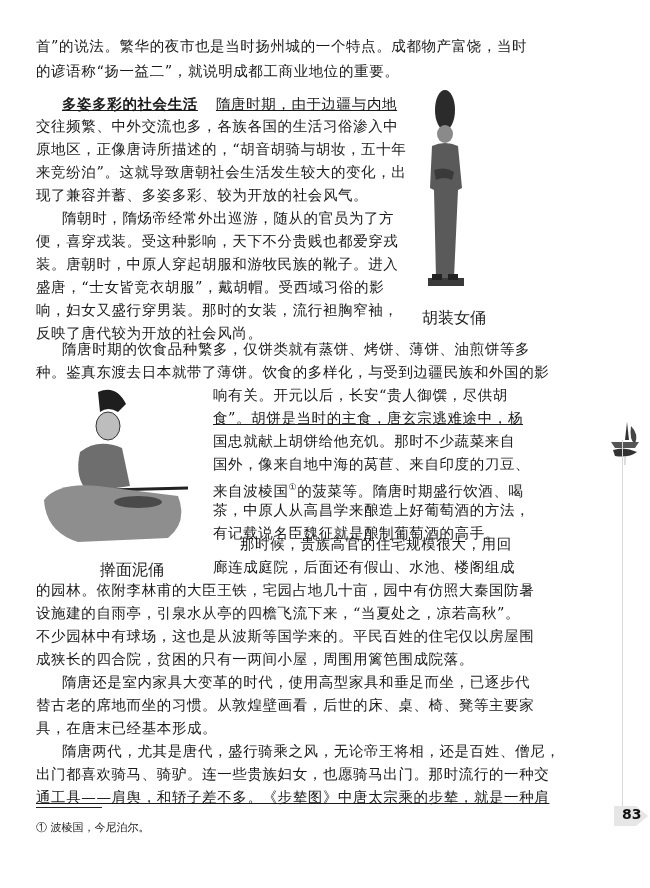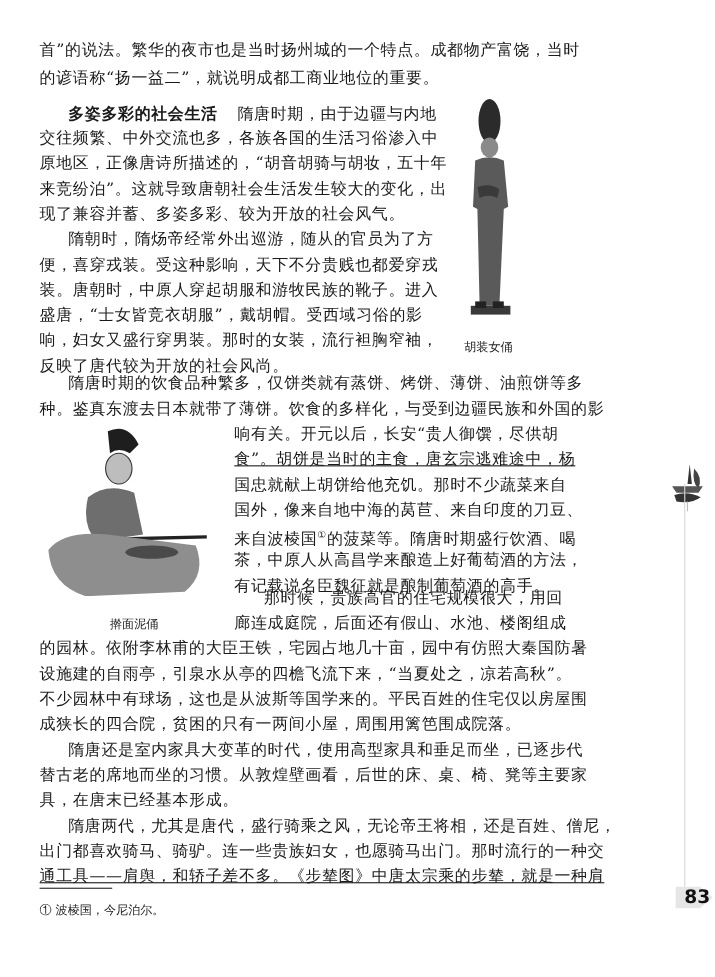--- a/index.html
+++ b/index.html
@@ -1,37 +1,37 @@
 <!DOCTYPE html>
 <html><head>
   <meta charset="utf-8">
   <style>
     html, body { margin: 0; padding: 0; background: #ffffff; }
     body { width: 650px; height: 888px; position: relative; overflow: hidden;
            font-family: "DejaVu Serif", "Liberation Serif", serif; color: #1a1a1a; }
     .line { position: absolute; font-size: 14.5px; line-height: 20px; white-space: nowrap; letter-spacing: 0.6px; }
     .heading { font-family: "DejaVu Sans", "Liberation Sans", sans-serif; font-weight: bold; }
-    .caption { position: absolute; font-size: 11px; color: #222; white-space: nowrap; }
+    .caption { position: absolute; font-size: 16px; color: #222; white-space: nowrap; }
     .fig { position: absolute; }
     .footnote-rule { position: absolute; left: 36px; top: 807px; width: 66px; height: 1px; background: #222; }
     .footnote { position: absolute; left: 36px; top: 820px; font-size: 11px; white-space: nowrap; color: #222; }
     .sup { font-size: 9px; vertical-align: super; }
     .margin-line { position: absolute; left: 622px; top: 440px; width: 1px; height: 370px; background: #d8d8d8; }
     .page-tab { position: absolute; left: 614px; top: 806px; width: 34px; height: 20px; }
     .page-number { position: absolute; left: 622px; top: 806px; font-family: "DejaVu Sans", "Liberation Sans", sans-serif;
-                   font-weight: bold; font-size: 17px; color: #111; }
+                   font-weight: bold; font-size: 14px; color: #111; }
     .emblem { position: absolute; left: 605px; top: 420px; width: 40px; height: 45px; }
   </style>
 </head>
 <body>
 
 <div class="line" style="left:36px; top:36px;">首”的说法。繁华的夜市也是当时扬州城的一个特点。成都物产富饶，当时</div>
 <div class="line" style="left:36px; top:61px;">的谚语称“扬一益二”，就说明成都工商业地位的重要。</div>
 
-<div class="line" style="left:62px; top:94px;">
+<div class="line" style="left:62px; top:94px;text-decoration:underline;">
   <span class="heading">多姿多彩的社会生活</span><span style="display:inline-block;width:18px;"></span><span>隋唐时期，由于边疆与内地</span>
 </div>
 <div class="line" style="left:36px; top:116px;text-align:right;">交往频繁、中外交流也多，各族各国的生活习俗渗入中</div>
 <div class="line" style="left:36px; top:139px;">原地区，正像唐诗所描述的，“胡音胡骑与胡妆，五十年</div>
 <div class="line" style="left:36px; top:162px;">来竞纷泊”。这就导致唐朝社会生活发生较大的变化，出</div>
 <div class="line" style="left:36px; top:185px;">现了兼容并蓄、多姿多彩、较为开放的社会风气。</div>
 
 <div class="line" style="left:62px; top:208px;">隋朝时，隋炀帝经常外出巡游，随从的官员为了方</div>
 <div class="line" style="left:36px; top:231px;">便，喜穿戎装。受这种影响，天下不分贵贱也都爱穿戎</div>
 <div class="line" style="left:36px; top:254px;">装。唐朝时，中原人穿起胡服和游牧民族的靴子。进入</div>

